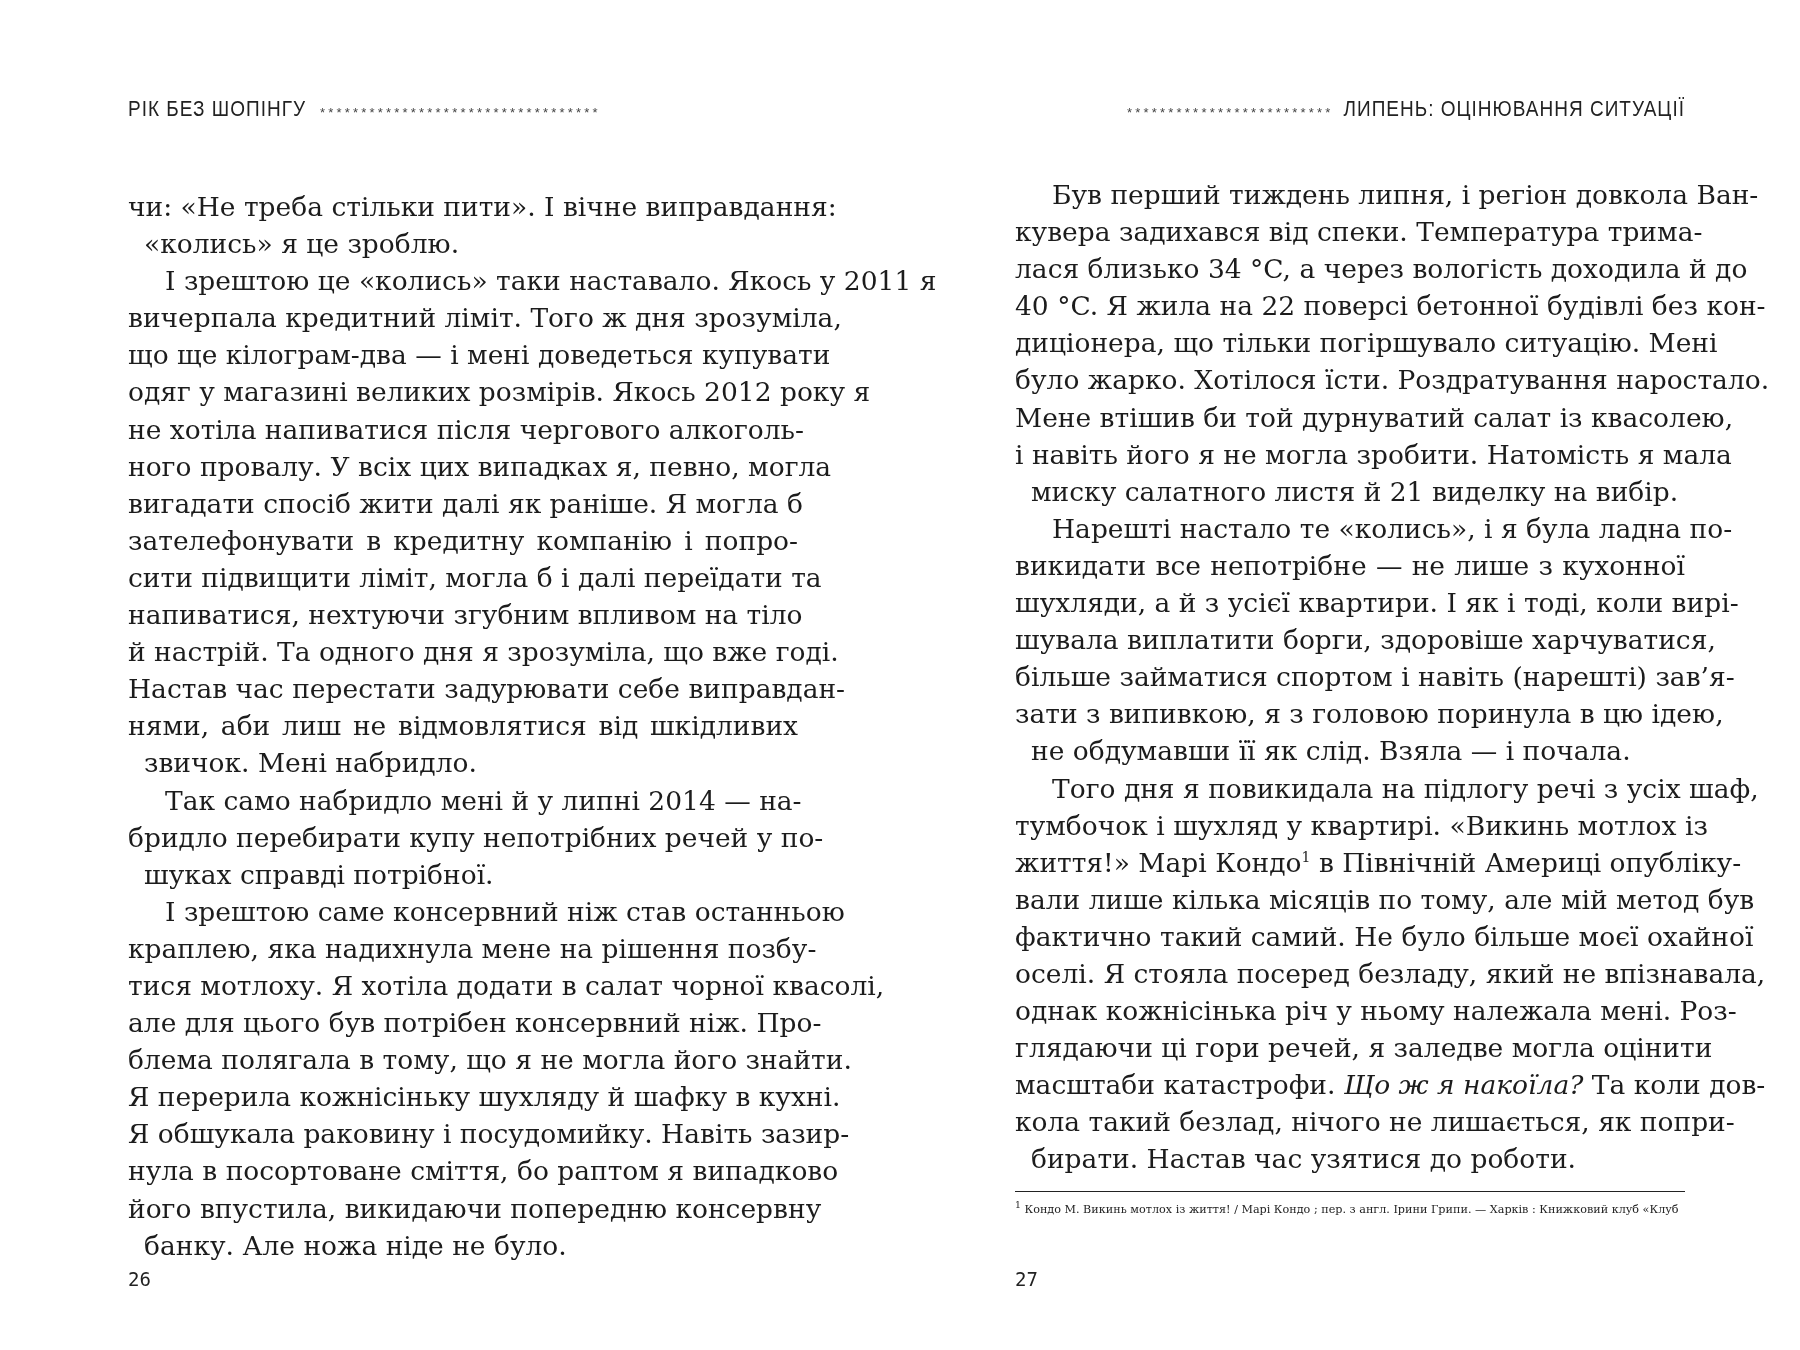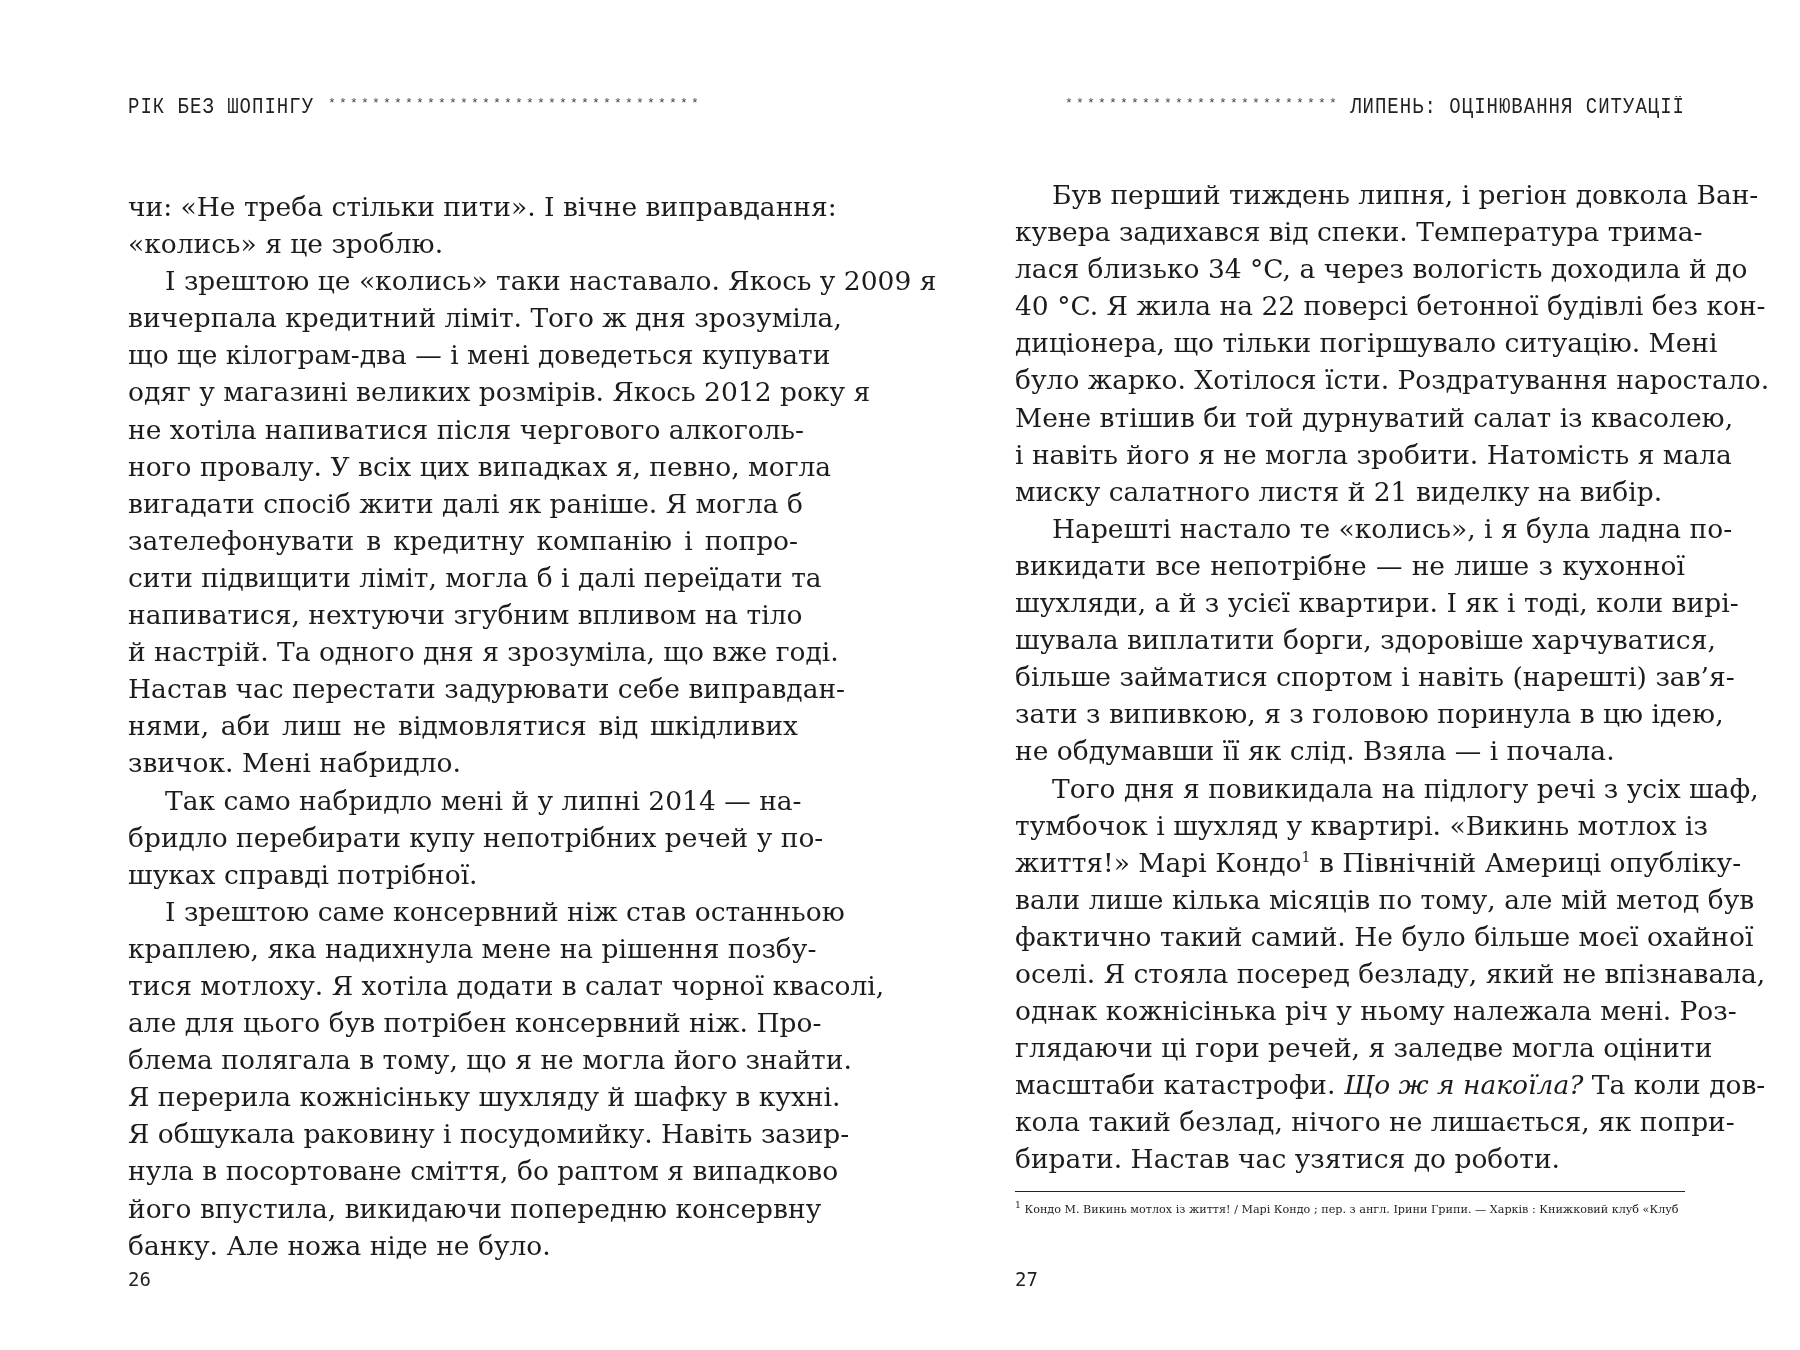--- a/index.html
+++ b/index.html
@@ -2,36 +2,36 @@
 <html><head>
 <meta charset="utf-8">
 <style>
   html, body { margin: 0; padding: 0; background: #ffffff; }
   body { width: 1800px; height: 1350px; position: relative; overflow: hidden; color: #1a1a1a; }
   .page { position: absolute; top: 0; height: 1350px; }
   .page.left { left: 128px; width: 670px; }
   .page.right { left: 1015px; width: 670px; }
   .running-head {
     position: absolute; top: 96px; left: 0; width: 670px; height: 24px;
-    font-family: Liberation Mono, monospace;
+    font-family: Liberation Sans, sans-serif;
     font-size: 19px; letter-spacing: 1px; white-space: nowrap; overflow: hidden;
-    display: flex; align-items: flex-start;
+    display: flex; align-items: flex-end;
   }
   .running-head .title { font-weight: normal; color: #222; transform: scaleY(1.15); }
   .running-head .stars { color: #444; font-size: 13px; letter-spacing: 3.2px; }
   .left .running-head .stars { margin-left: 14px; }
   .right .running-head { justify-content: flex-end; }
   .right .running-head .stars { margin-right: 10px; }
   .body-text {
     position: absolute; top: 188px; left: 0; width: 670px;
     font-family: "DejaVu Serif", "Liberation Serif", serif;
     font-size: 26.5px; line-height: 37.1px; color: #1c1c1c;
   }
   .line { display: block; height: 37.1px; white-space: nowrap; text-align: justify; text-align-last: justify; }
-  .line.last { text-align-last: left; }
+  .line.last { text-align-last: left; margin-left: 16px; }
   .line.indent { padding-left: 37px; }
   .line em { font-style: italic; }
   .line sup { font-size: 14px; vertical-align: 10px; line-height: 0; }
   .right .body-text { top: 176px; }
   .footnote-rule {
     position: absolute; top: 1191px; left: 0; width: 670px; height: 0; border-top: 1.5px solid #222;
   }
   .footnote {
     position: absolute; top: 1198px; left: 0; width: 670px;
     font-family: "DejaVu Serif", "Liberation Serif", serif;
@@ -46,21 +46,21 @@
 <body>
 
 <div class="page left">
   <div class="running-head">
     <span class="title">РІК БЕЗ ШОПІНГУ</span>
     <span class="stars">**********************************</span>
   </div>
   <div class="body-text" id="left-body">
       <span class="line"><span>чи: «Не треба стільки пити». І вічне виправдання:</span></span>
       <span class="line last"><span>«колись» я це зроблю.</span></span>
-      <span class="line indent"><span>І зрештою це «колись» таки наставало. Якось у 2009 я</span></span>
+      <span class="line indent"><span>І зрештою це «колись» таки наставало. Якось у 2011 я</span></span>
       <span class="line"><span> вичерпала кредитний ліміт. Того ж дня зрозуміла,</span></span>
       <span class="line"><span>що ще кілограм-два — і мені доведеться купувати</span></span>
       <span class="line"><span>одяг у магазині великих розмірів. Якось 2012 року я</span></span>
       <span class="line"><span>не хотіла напиватися після чергового алкоголь-</span></span>
       <span class="line"><span>ного провалу. У всіх цих випадках я, певно, могла</span></span>
       <span class="line"><span>вигадати спосіб жити далі як раніше. Я могла б</span></span>
       <span class="line"><span>зателефонувати в кредитну компанію і попро-</span></span>
       <span class="line"><span>сити підвищити ліміт, могла б і далі переїдати та</span></span>
       <span class="line"><span>напиватися, нехтуючи згубним впливом на тіло</span></span>
       <span class="line"><span>й настрій. Та одного дня я зрозуміла, що вже годі.</span></span>

